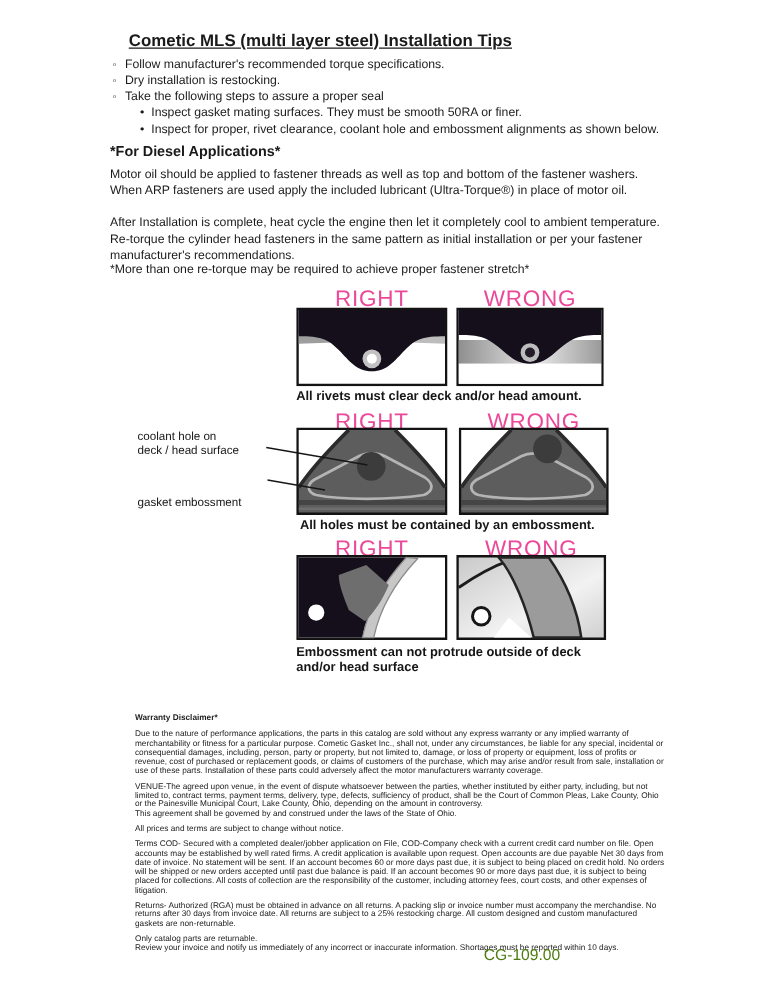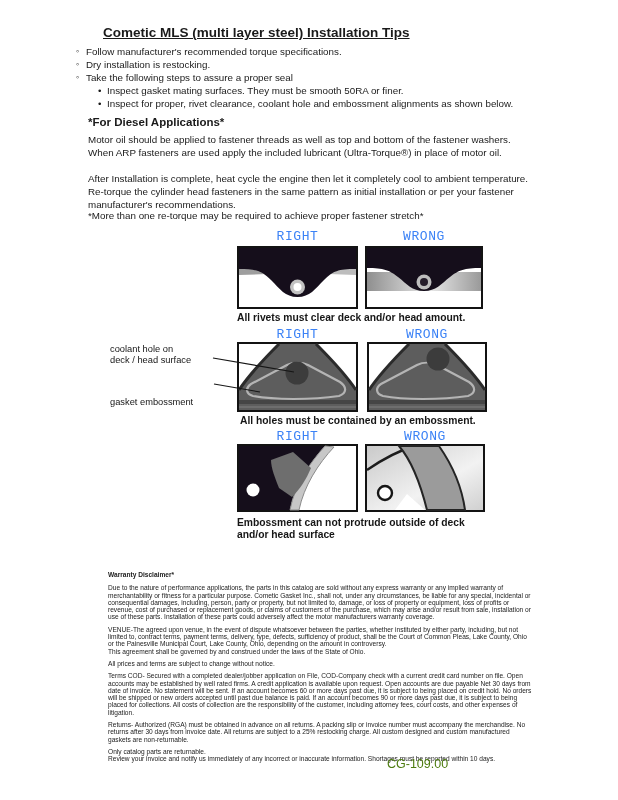--- a/index.html
+++ b/index.html
@@ -3,31 +3,31 @@
 <meta charset="utf-8">
 <style>
   html,body{margin:0;padding:0;background:#ffffff;}
   .page{position:relative;width:618px;height:800px;background:#ffffff;overflow:hidden;
         font-family:"Liberation Sans",sans-serif;color:#1a1a1a;}
   .abs{position:absolute;}
   .preline{white-space:pre-line;}
 
   .title{left:103px;top:25px;font-size:13.5px;font-weight:bold;text-decoration:underline;}
 
-  .tips{left:76px;top:45px;font-size:9.8px;line-height:13px;width:460px;}
+  .tips{left:90px;top:45px;font-size:9.8px;line-height:13px;width:460px;}
   .tip{position:relative;padding-left:10px;}
   .tip::before{content:"◦";position:absolute;left:0;top:0;font-size:9px;}
   .subtip{position:relative;margin-left:22px;padding-left:9px;}
   .subtip::before{content:"•";position:absolute;left:0;top:0;}
 
   .diesel-heading{left:88px;top:116px;font-size:11.5px;font-weight:bold;}
   .body-para{left:88px;width:450px;font-size:9.8px;line-height:12.8px;}
   .p1{top:134px;} .p2{top:173px;} .pnote{top:210px;}
 
-  .dg-label{font-size:13px;letter-spacing:0.6px;text-align:center;color:#3b82f6;font-family:Liberation Mono, monospace;}
+  .dg-label{font-size:18px;letter-spacing:0.6px;text-align:center;color:#ec4899;}
   .r1-lab-l{left:237px;top:229px;width:121px;}
   .r1-lab-r{left:365px;top:229px;width:118px;}
   .r2-lab-l{left:237px;top:327px;width:121px;}
   .r2-lab-r{left:367px;top:327px;width:120px;}
   .r3-lab-l{left:237px;top:429px;width:121px;}
   .r3-lab-r{left:365px;top:429px;width:120px;}
 
   .b-r1-l{left:237px;top:246px;} .b-r1-r{left:365px;top:246px;}
   .b-r2-l{left:237px;top:342px;} .b-r2-r{left:367px;top:342px;}
   .b-r3-l{left:237px;top:444px;} .b-r3-r{left:365px;top:444px;}

